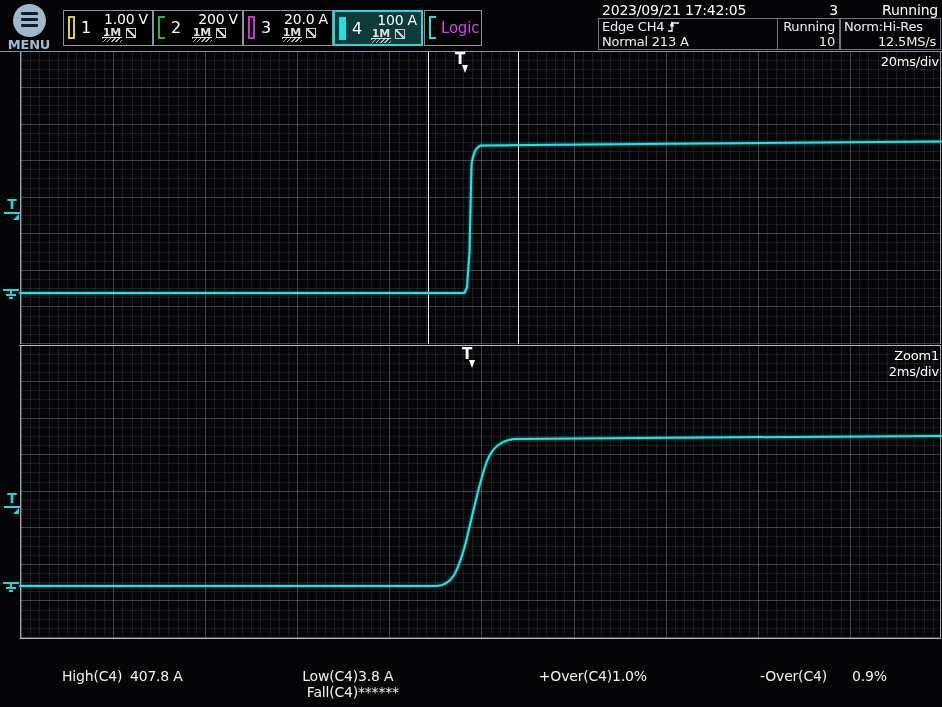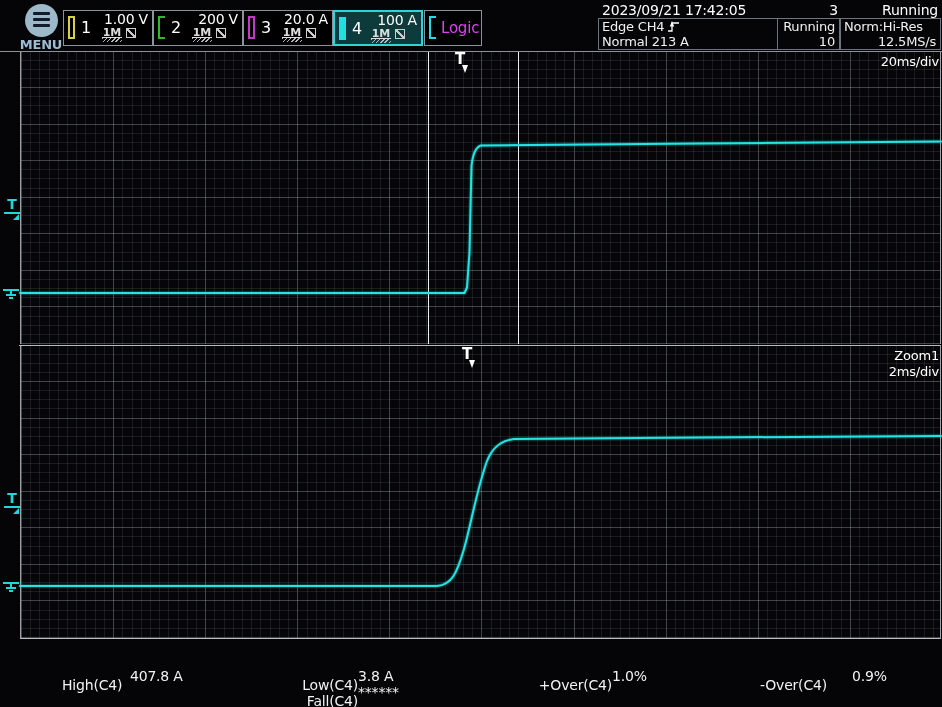--- a/index.html
+++ b/index.html
@@ -2,21 +2,21 @@
 <html><head>
 <meta charset="utf-8">
 <style>
   html,body{margin:0;padding:0;background:#000;}
   #screen{
     position:relative; width:942px; height:707px; overflow:hidden;
     background:#050507; font-family:"DejaVu Sans","Liberation Sans",sans-serif;
     color:#f0f0f0; letter-spacing:-0.2px;
   }
   
-  .menu-btn{position:absolute;left:12px;top:2px;width:52px;height:48px;cursor:pointer;}
+  .menu-btn{position:absolute;left:0;top:2px;width:52px;height:48px;cursor:pointer;}
   .menu-circle{position:absolute;left:13px;top:2px;width:33px;height:33px;border-radius:50%;background:#9db8c8;}
   .menu-circle i{position:absolute;left:8px;width:17px;height:3px;background:#101c2c;border-radius:1px;}
   .menu-circle i:nth-child(1){top:8px}.menu-circle i:nth-child(2){top:14px}.menu-circle i:nth-child(3){top:20px}
   .menu-label{position:absolute;left:0;top:35px;width:58px;text-align:center;font-weight:bold;font-size:13px;color:#9cbcd4;}
   .chbox{position:absolute;top:10px;width:90px;height:36px;border:1px solid #8b939e;box-sizing:border-box;background:#000;}
   .chbox.sel{background:#0d3b3b;border:2px solid #2cd6d6;}
   .chbox.logicbox{width:58px;}
   .chbr{position:absolute;left:4px;top:5px;width:7px;height:23px;box-sizing:border-box;}
   .chbr.outline{border:2px solid;}
   .chbr.bracket{border:2px solid;border-right:none;}
@@ -66,21 +66,21 @@
   .gnd .b1{left:0;top:0;width:16px;}
   .gnd .st{left:7px;top:2px;width:2px;height:3px;}
   .gnd .b2{left:3px;top:5px;width:10px;}
   .gnd .b3{left:6px;top:8px;width:4px;}
   
   #wave-svg{position:absolute;left:0;top:0;z-index:4;pointer-events:none;}
   .trace{fill:none;stroke:#26e2e2;stroke-width:2;stroke-linejoin:round;stroke-linecap:round;
          filter:drop-shadow(0 0 1px rgba(0,220,220,0.7));}
   
   .mitem{position:absolute;display:flex;font-size:14px;color:#f2f2f2;white-space:nowrap;}
-  .mitem .ml{display:inline-block;margin-top:9px;}
+  .mitem .ml{display:inline-block;}
   .mitem.c2 .ml{width:76px;text-align:right;}
   .mitem.c3 .ml{width:92px;text-align:right;}
   .mitem.c4 .ml{width:92px;text-align:left;}
   .mitem .mv{margin-left:0;}
   .mitem.c1 .mv{margin-left:0;position:absolute;left:68px;}
   .mitem.c1{width:260px;}
 </style>
 </head>
 <body>
 

